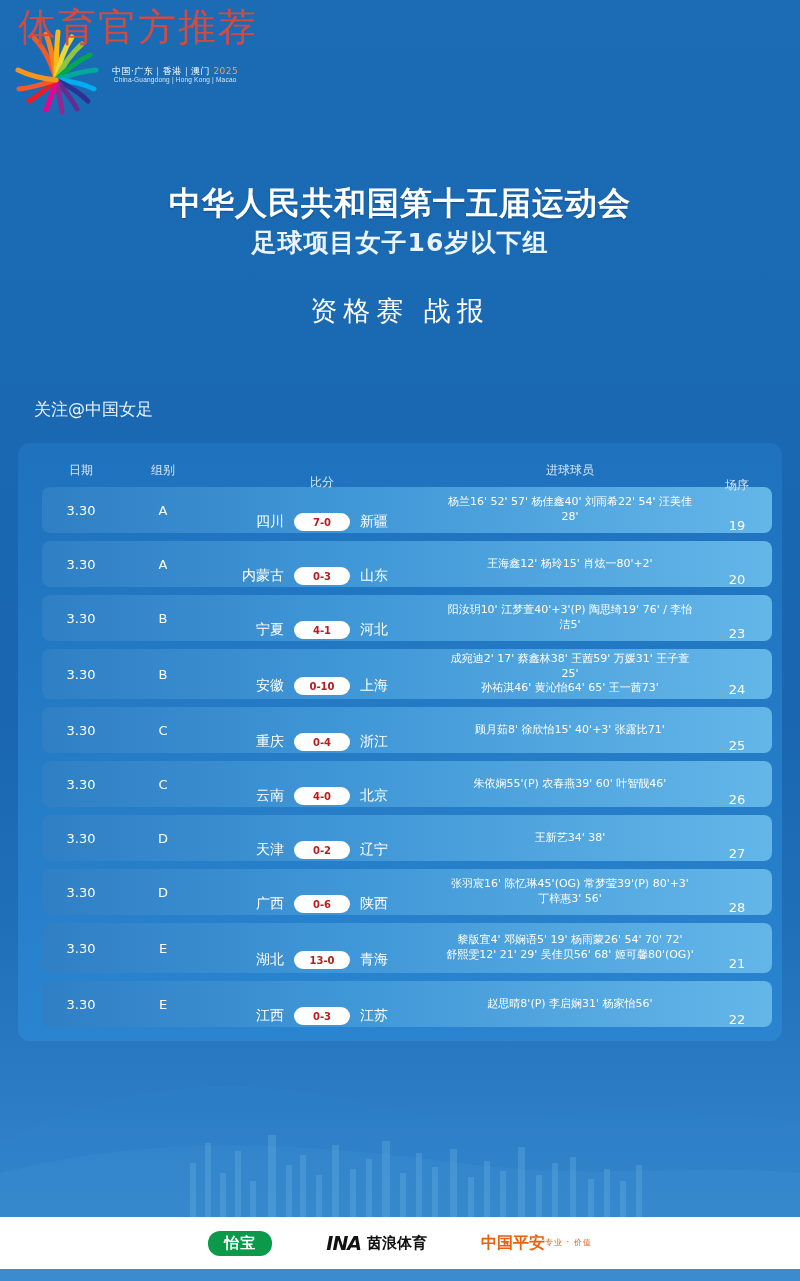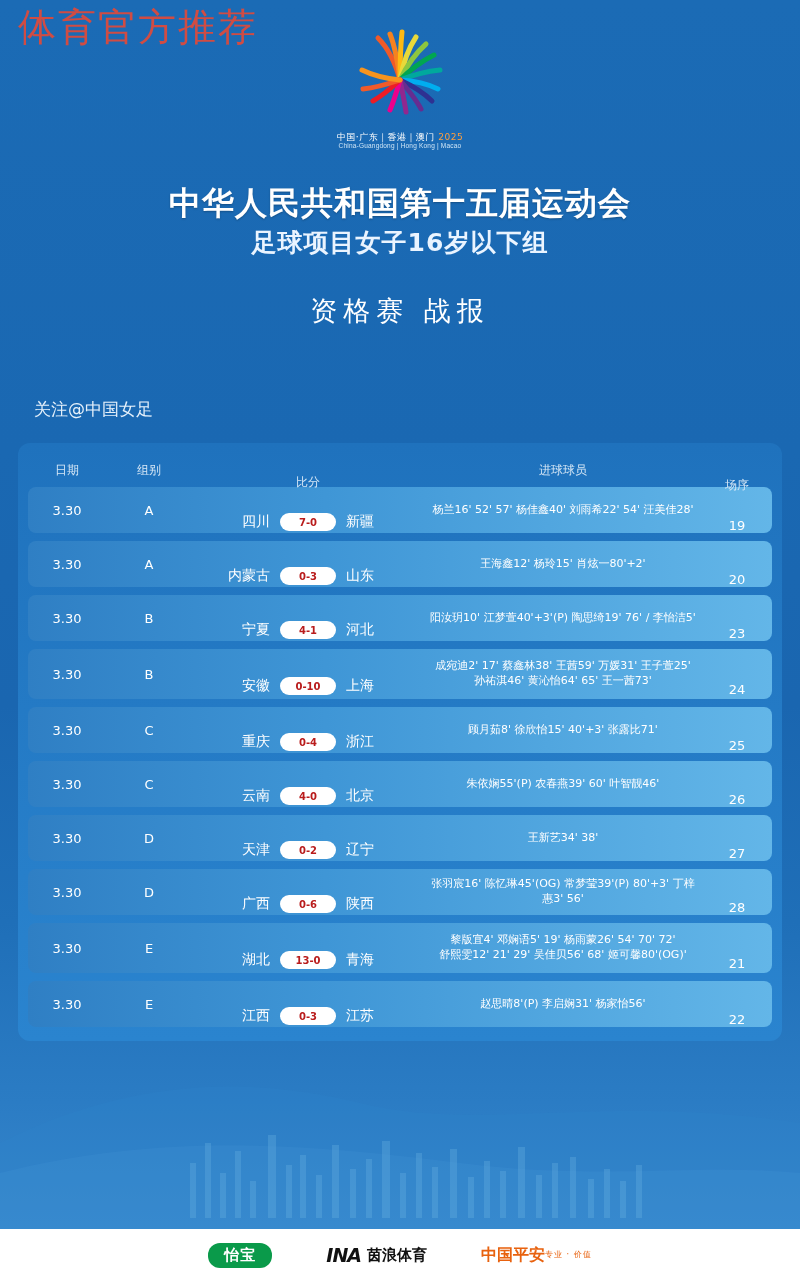--- a/index.html
+++ b/index.html
@@ -22,21 +22,21 @@
     font-size: 38px;
     color: #e04a3a;
     font-family: "DejaVu Sans", sans-serif;
     letter-spacing: 2px;
     opacity: .92;
     z-index: 30;
   }
   
   .emblem-wrap {
     position: absolute; top: 18px; left: 0; right: 0;
-    display: flex; flex-direction: column; align-items: center;
+    display: flex; flex-direction: row; align-items: center;
     z-index: 10;
   }
   .emblem {
     position: relative;
     width: 112px; height: 112px;
   }
   .emblem svg { display: block; }
   .emblem-caption {
     margin-top: 2px;
     text-align: center;
@@ -80,21 +80,21 @@
     z-index: 10;
   }
 
   
   .card {
     position: absolute;
     left: 18px; top: 443px;
     width: 764px;
     background: linear-gradient(180deg, #1f72bd 0%, #2a84cf 100%);
     border-radius: 12px;
-    padding: 10px 10px 14px 10px;
+    padding: 10px 10px 14px 24px;
     z-index: 10;
   }
   .thead {
     display: flex; align-items: center;
     height: 34px;
     color: #dce9f6;
     font-size: 12px;
     font-family: "DejaVu Sans", sans-serif;
   }
   .row {
@@ -135,21 +135,21 @@
     padding: 0 8px;
   }
   .scorers-line { display: block; }
 
   
   .skyline {
     position: absolute; left: 0; right: 0; bottom: 48px; height: 210px;
     z-index: 5; opacity: .55;
   }
   .footer {
-    position: absolute; left: 0; right: 0; bottom: 0; height: 52px;
+    position: absolute; left: 0; right: 0; bottom: 12px; height: 52px;
     background: #ffffff;
     display: flex; align-items: center; justify-content: center; gap: 54px;
     z-index: 20;
   }
   .logo { display: flex; align-items: center; font-family: "DejaVu Sans", sans-serif; }
   .logo-yibao {
     background: #0a9a4a; color: #fff; font-size: 15px; font-weight: bold;
     border-radius: 12px; padding: 3px 16px; letter-spacing: 1px;
   }
   .logo-ina { display: flex; align-items: center; gap: 6px; }

